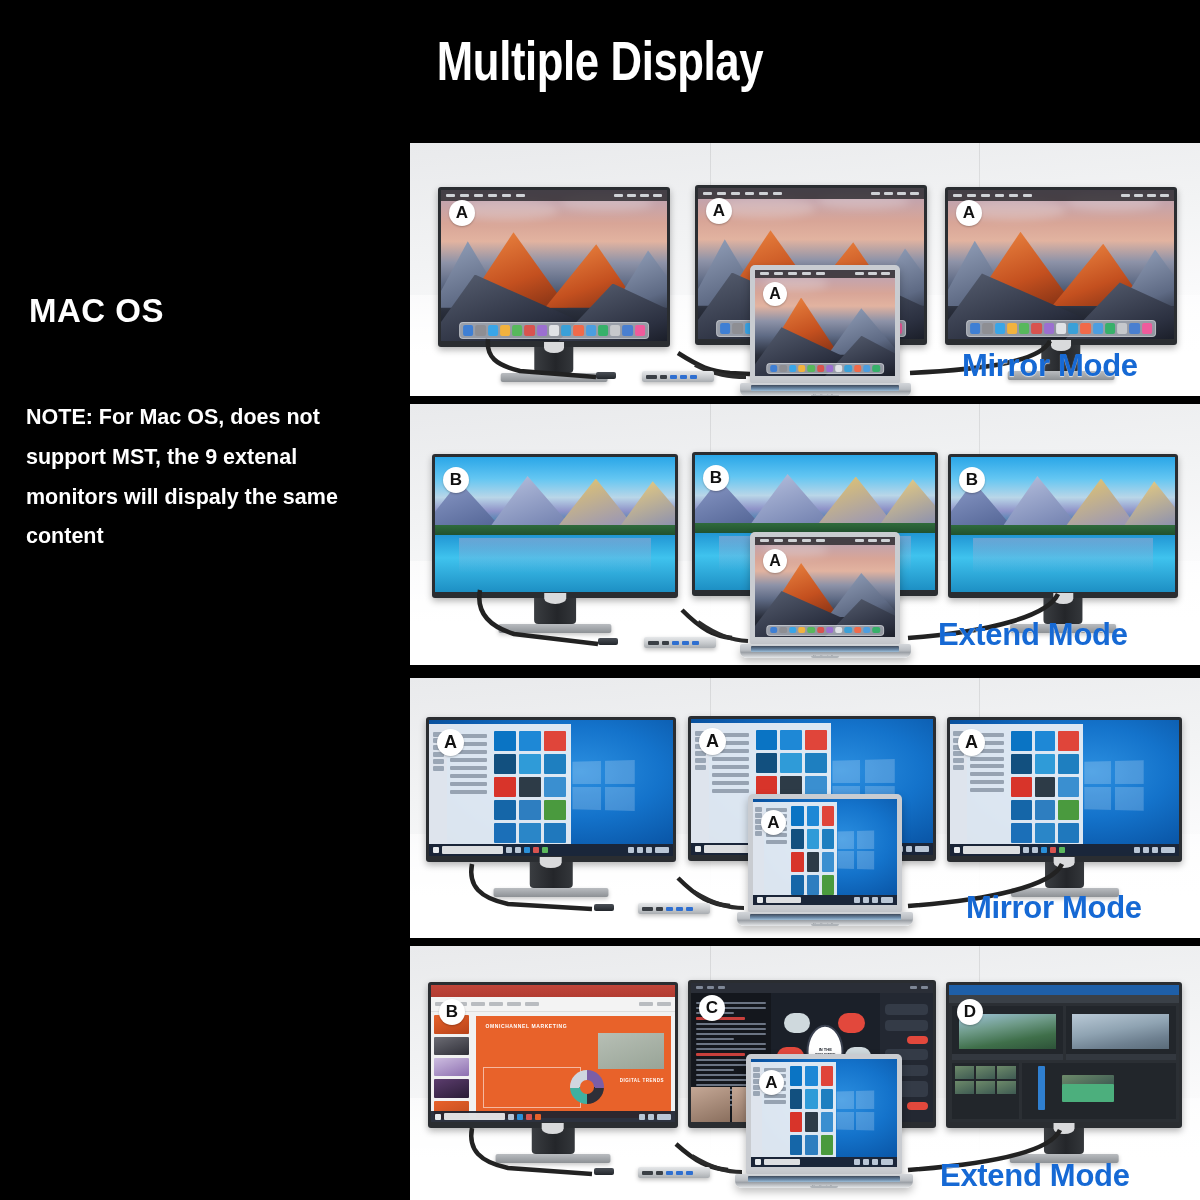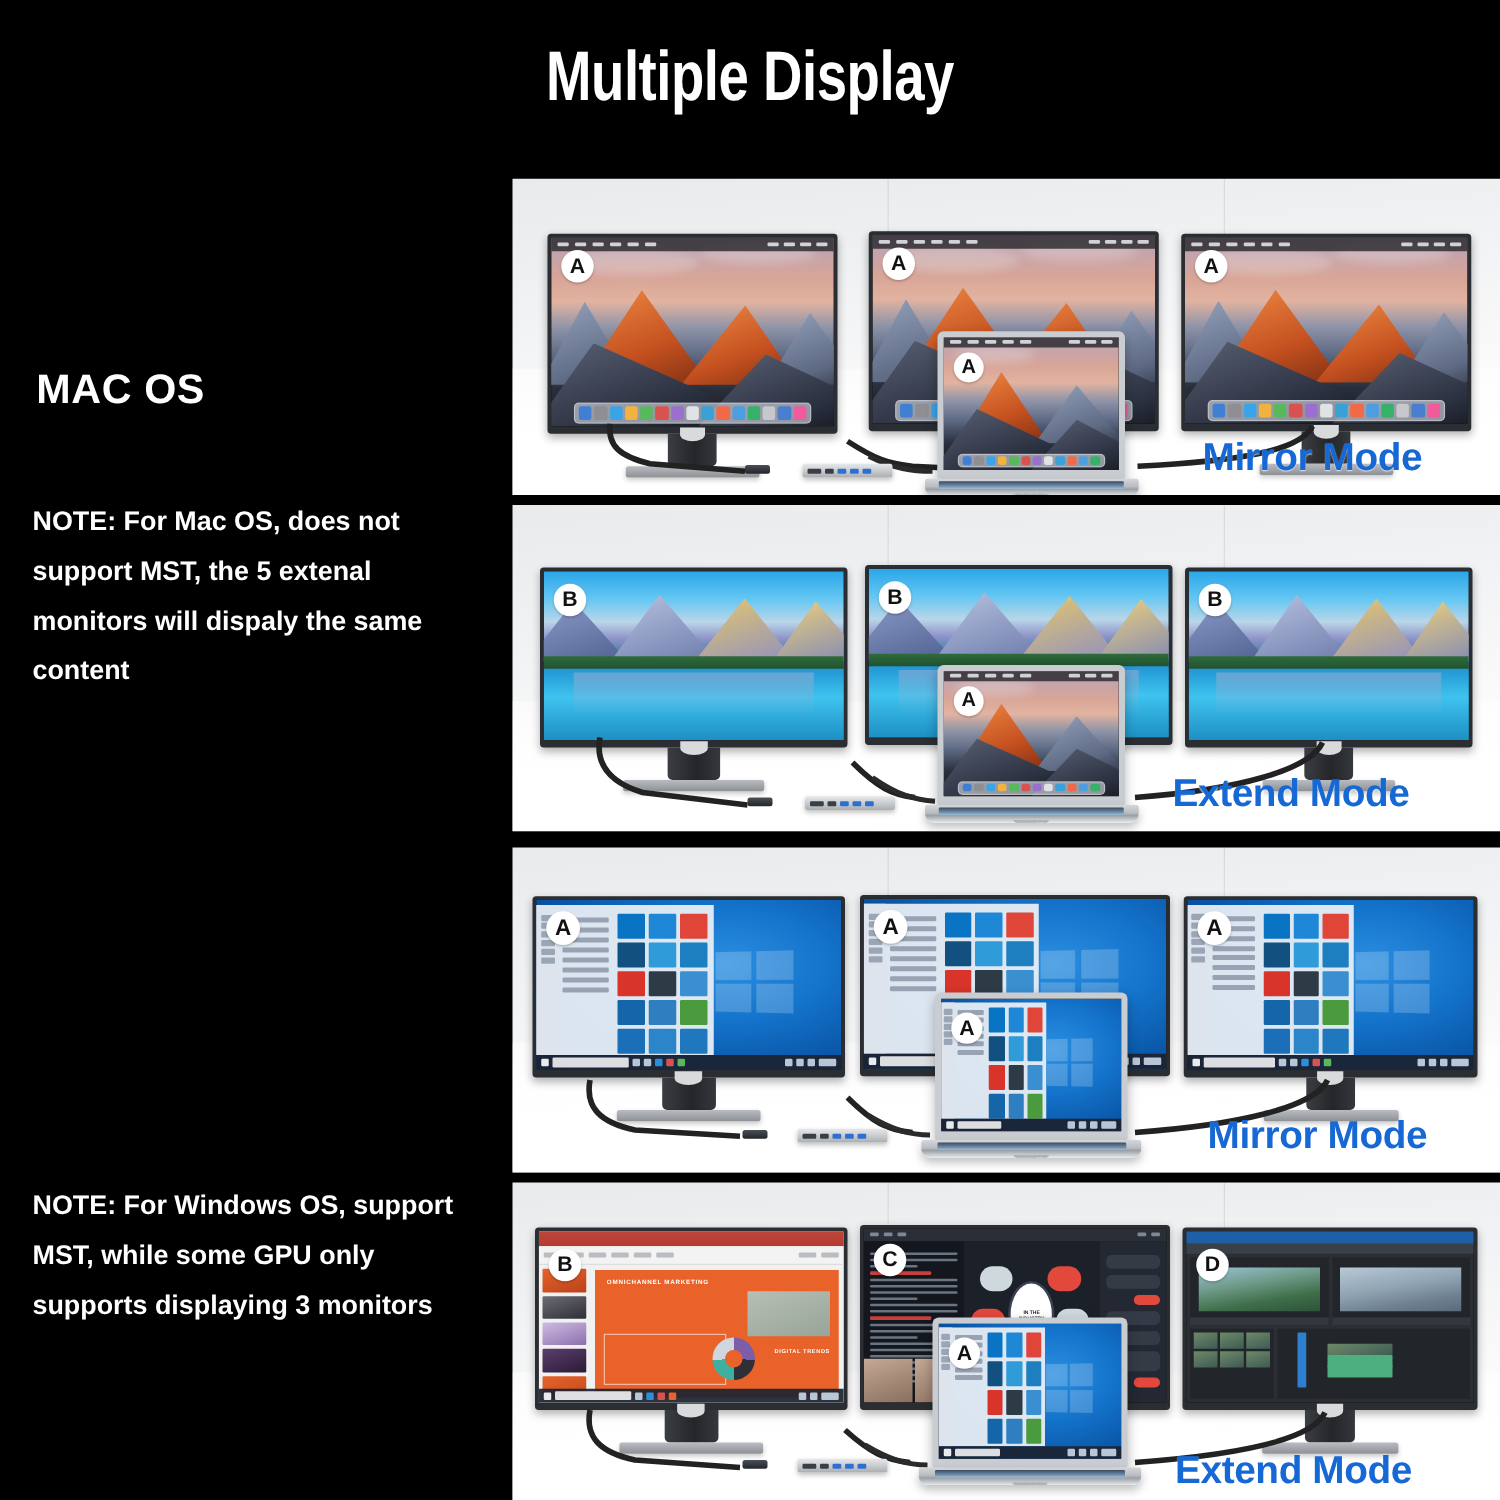--- a/index.html
+++ b/index.html
@@ -266,22 +266,21 @@
 </style>
 </head>
 <body>
 
 <div class="page">
 
   <div class="title">Multiple Display</div>
 
   <div class="leftcol">
     <div class="os-heading" id="mac-heading">MAC OS</div>
-    <div class="os-note" id="mac-note">NOTE: For Mac OS, does not support MST, the 5 extenal monitors will dispaly the same content</div>
-    <div class="os-note" id="win-note">NOTE: For Windows OS, support MST, while some GPU only supports displaying 3 monitors</div>
+    <div class="os-note" id="mac-note">NOTE: For Mac OS, does not support MST, the 9 extenal monitors will dispaly the same content</div>
   </div>
 
   <div class="panel" id="panel-mac-mirror">
     <div class="wall-seam" style="left:38%"></div>
       <div class="wall-seam" style="left:72%"></div>
     <div class="desk"></div>
 
     <div class="monitor" style="left:28px; top:44px; width:232px; height:160px;">
       <div class="mon-bezel">
           <div class="mon-screen">

